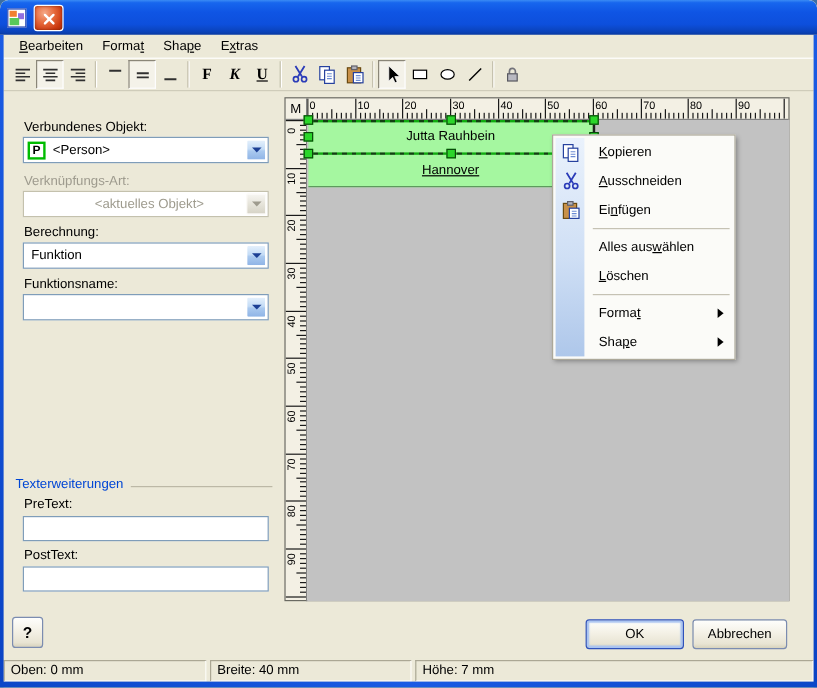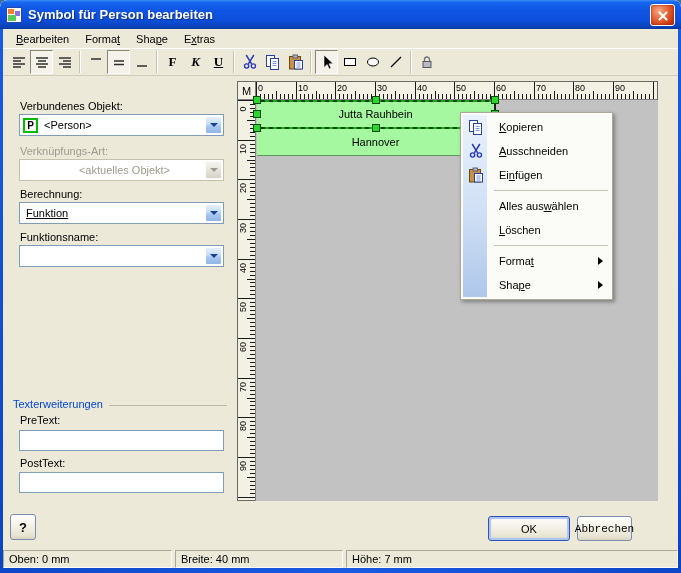--- a/index.html
+++ b/index.html
@@ -60,36 +60,36 @@
   .combo.disabled .arrow{border-top-color:#9e9b8e;}
   .person-icon{width:15px;height:15px;margin-left:3px;border:2px solid #00bc00;background:#fff;display:flex;align-items:center;justify-content:center;font-weight:bold;font-size:10px;flex:none;}
   .tinput{position:absolute;left:19px;width:205px;height:21px;border:1px solid #7f9db9;background:#fff;font-family:"Liberation Sans",sans-serif;font-size:11px;padding:0 4px;}
   
   .btn{position:absolute;height:25px;border:1px solid #7b8cb0;border-radius:3px;
     background:linear-gradient(180deg,#fefefc 0%,#f4f1e6 45%,#e8e4d3 85%,#d8d3bd 100%);
     font-family:"Liberation Sans",sans-serif;font-size:11px;display:flex;align-items:center;justify-content:center;cursor:pointer;}
   .btn.default{border-color:#2f52bb;box-shadow:inset 0 0 1px 2px #a9c4f1;}
   #help-btn{left:10px;top:514px;width:26px;height:26px;font-weight:bold;font-size:13px;}
   #ok-btn{left:488px;top:516px;width:82px;}
-  #cancel-btn{left:577px;top:516px;width:55px;font-family:Liberation Mono, monospace;}
+  #cancel-btn{left:577px;top:516px;width:79px;}
   
   #canvas-wrap{position:absolute;left:237px;top:81px;width:421px;height:420px;border:1px solid #6a6a62;background:#f3f0e4;}
   #ruler-corner{position:absolute;left:0;top:0;width:18px;height:18px;border-right:1px solid #808080;border-bottom:1px solid #808080;display:flex;align-items:center;justify-content:center;font-size:11px;}
   #hruler{position:absolute;left:18px;top:0;width:401px;height:18px;border-bottom:1px solid #808080;overflow:hidden;}
   #vruler{position:absolute;left:0;top:18px;width:18px;height:401px;border-right:1px solid #808080;overflow:hidden;}
   .htick{position:absolute;bottom:0;width:1px;background:#1a1a1a;}
   .vtick{position:absolute;right:0;height:1px;background:#1a1a1a;}
   .hlabel{position:absolute;top:1px;font-size:9px;}
   .vlabel{position:absolute;left:-2px;width:16px;height:12px;font-size:9px;text-align:center;transform:rotate(-90deg);}
   #canvas{position:absolute;left:18px;top:18px;width:402px;height:401px;background:#c2c2c2;}
   
   #shape{position:absolute;left:1px;top:1px;width:238px;height:55px;background:#a5f7a0;border-right:1px solid #5d9a5d;border-bottom:1px solid #5d9a5d;}
   .shape-row{position:absolute;left:0;width:100%;text-align:center;font-size:11px;color:#000;}
   #shape-row1{top:0;height:27px;line-height:27px;}
-  #shape-row2{top:28px;height:27px;line-height:27px;}
+  #shape-row2{top:28px;height:27px;line-height:27px;text-decoration:underline;}
   .dash-line{position:absolute;height:2px;background:repeating-linear-gradient(90deg,#11aa11 0 4px,#114011 4px 8px);}
   #shape-dash-top{left:0;top:-1px;width:238px;}
   #shape-dash-mid{left:0;top:26px;width:238px;}
   .handle{position:absolute;width:8px;height:8px;background:#2bd62b;border:1px solid #0a4a0a;z-index:5;}
   #anchor-mark .v{position:absolute;width:2px;height:9px;background:#202020;}
   #anchor-mark .h{position:absolute;width:8px;height:2px;background:#202020;}
   
   #context-menu{position:absolute;left:460px;top:112px;width:153px;z-index:40;background:#fbfbf8;border:1px solid #aca899;box-shadow:2px 2px 4px rgba(0,0,0,0.35);padding:2px;}
   #menu-strip{position:absolute;left:2px;top:2px;bottom:2px;width:24px;background:linear-gradient(180deg,#eaf2fc 0%,#cfdff5 55%,#aec7ea 100%);}
   .cmenu-item{position:relative;height:24px;display:flex;align-items:center;padding-left:36px;cursor:default;}
@@ -105,21 +105,20 @@
 <body>
 
 <div id="win">
 
   <div id="titlebar">
     <div id="app-icon">
       <span class="sq" style="left:1px;top:1px;width:6px;height:5px;background:#f08030;"></span>
       <span class="sq" style="left:8px;top:3px;width:5px;height:5px;background:#9070e0;"></span>
       <span class="sq" style="left:1px;top:7px;width:8px;height:6px;background:#58c858;"></span>
     </div>
-    <span id="title-text">Symbol für Person bearbeiten</span>
     <div id="close-btn">
       <span class="xbar a"></span>
       <span class="xbar b"></span>
     </div>
   </div>
 
   <div id="menubar">
       <div class="menu-item"><u>B</u>earbeiten</div>
       <div class="menu-item">Forma<u>t</u></div>
       <div class="menu-item">Sha<u>p</u>e</div>
@@ -236,21 +235,21 @@
       </span>
   </div>
   <div class="flabel disabled" style="top:145px;">Verknüpfungs-Art:</div>
   <div class="combo disabled" style="top:159px;">
     <span class="cval">&lt;aktuelles Objekt&gt;</span>
     <span class="cbtn">
         <span class="arrow"></span>
       </span>
   </div>
   <div class="flabel" style="top:188px;">Berechnung:</div>
-  <div class="combo" style="top:202px;text-decoration:underline;">
+  <div class="combo" style="top:202px;">
     <span class="cval">Funktion</span>
     <span class="cbtn">
         <span class="arrow"></span>
       </span>
   </div>
   <div class="flabel" style="top:231px;">Funktionsname:</div>
   <div class="combo" style="top:245px;">
     <span class="cbtn">
         <span class="arrow"></span>
       </span>

